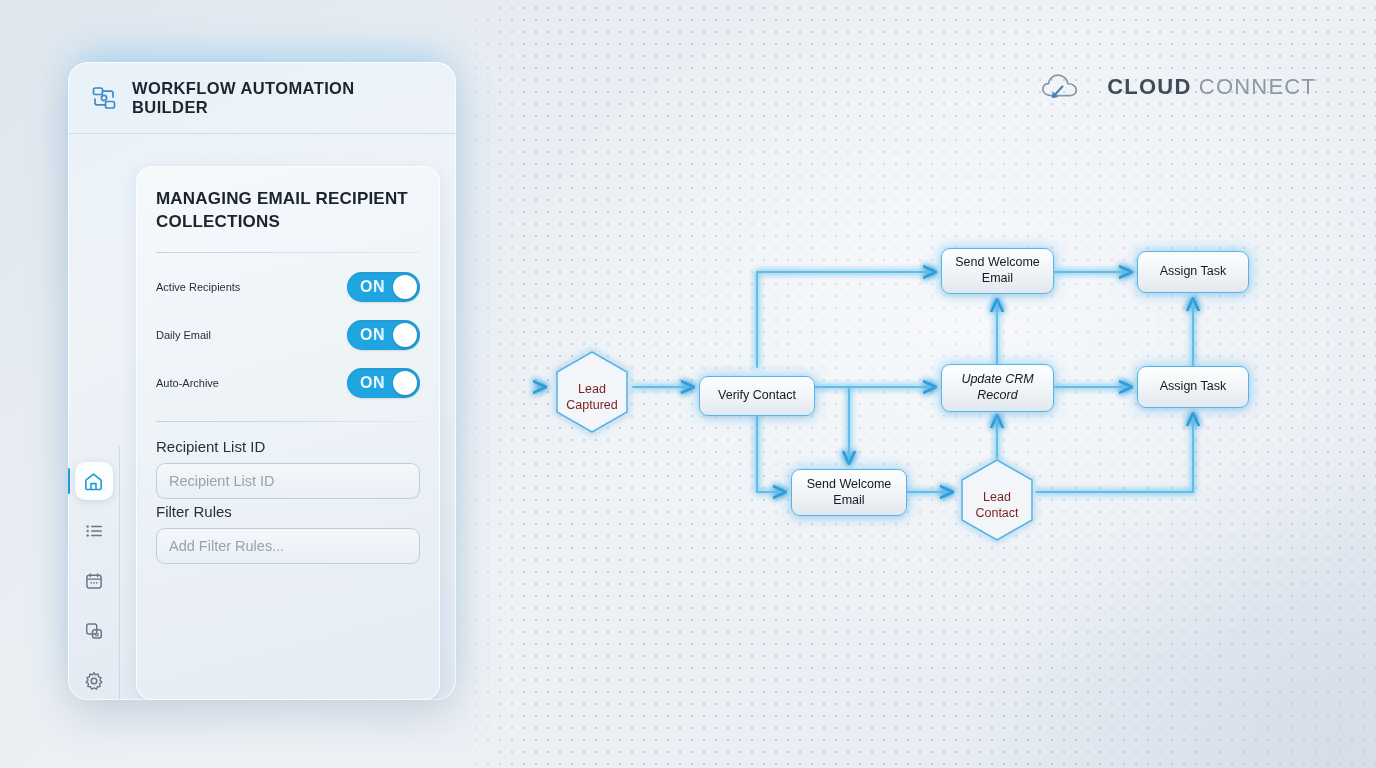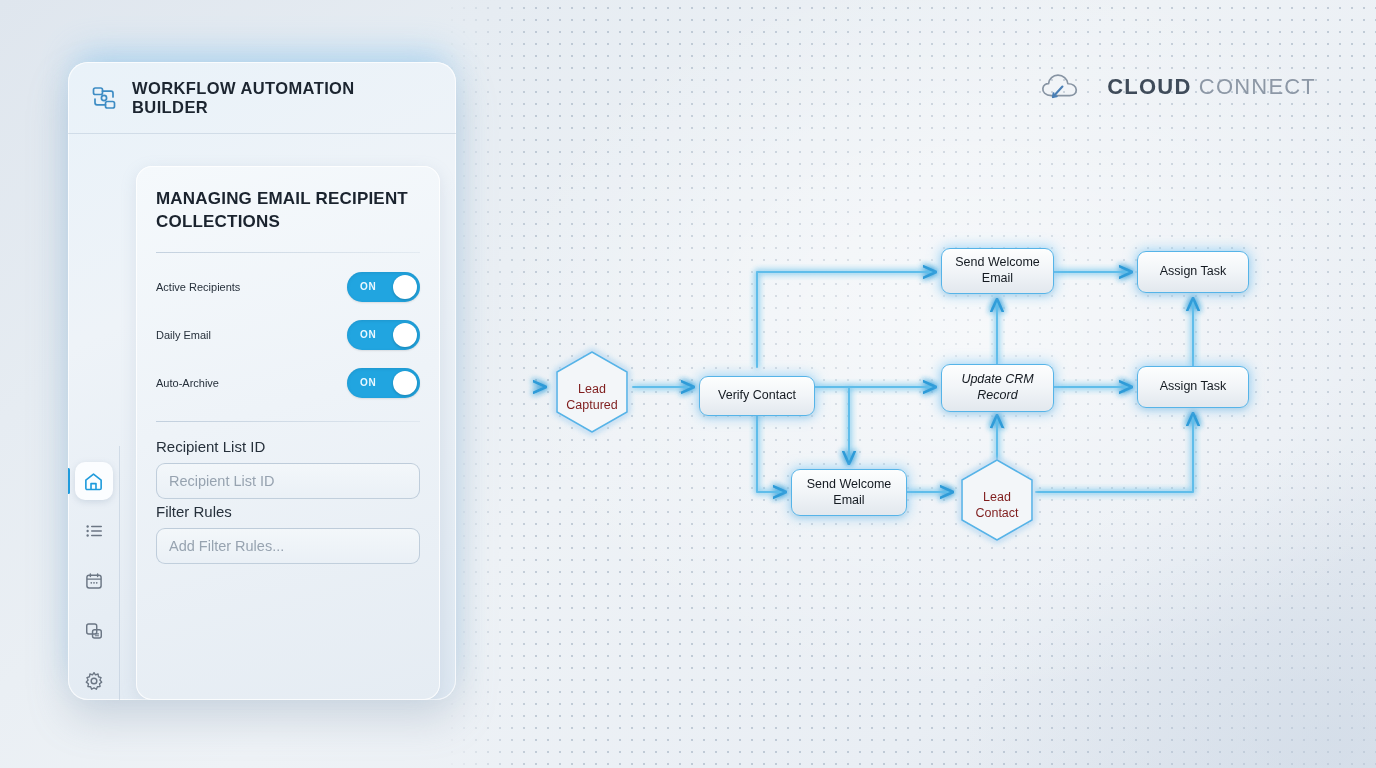--- a/index.html
+++ b/index.html
@@ -111,21 +111,21 @@
   }
   .toggle-label { font-size: 11px; color: #26303b; }
   .switch {
     position: relative; width: 73px; height: 30px; border-radius: 15px;
     background: #21a5e0; cursor: pointer; flex: 0 0 73px;
     box-shadow: 0 1px 3px rgba(30,120,170,0.35) inset, 0 1px 2px rgba(0,0,0,0.10);
     display: flex; align-items: center;
   }
   .switch .on-text {
     position: absolute; left: 13px; top: 0; line-height: 30px;
-    font-size: 10px; font-weight: 700; color: #eaf8ff; letter-spacing: 0.6px;
+    font-size: 16px; font-weight: 700; color: #eaf8ff; letter-spacing: 0.6px;
   }
   .switch .knob {
     position: absolute; right: 3px; top: 3px;
     width: 24px; height: 24px; border-radius: 50%;
     background: #fff; box-shadow: 0 1px 3px rgba(0,0,0,0.22);
   }
   #field-divider {
     height: 1px; margin: 14px 0 16px 0;
     background: linear-gradient(to right, rgba(150,172,195,0.5), rgba(150,172,195,0.15));
   }

